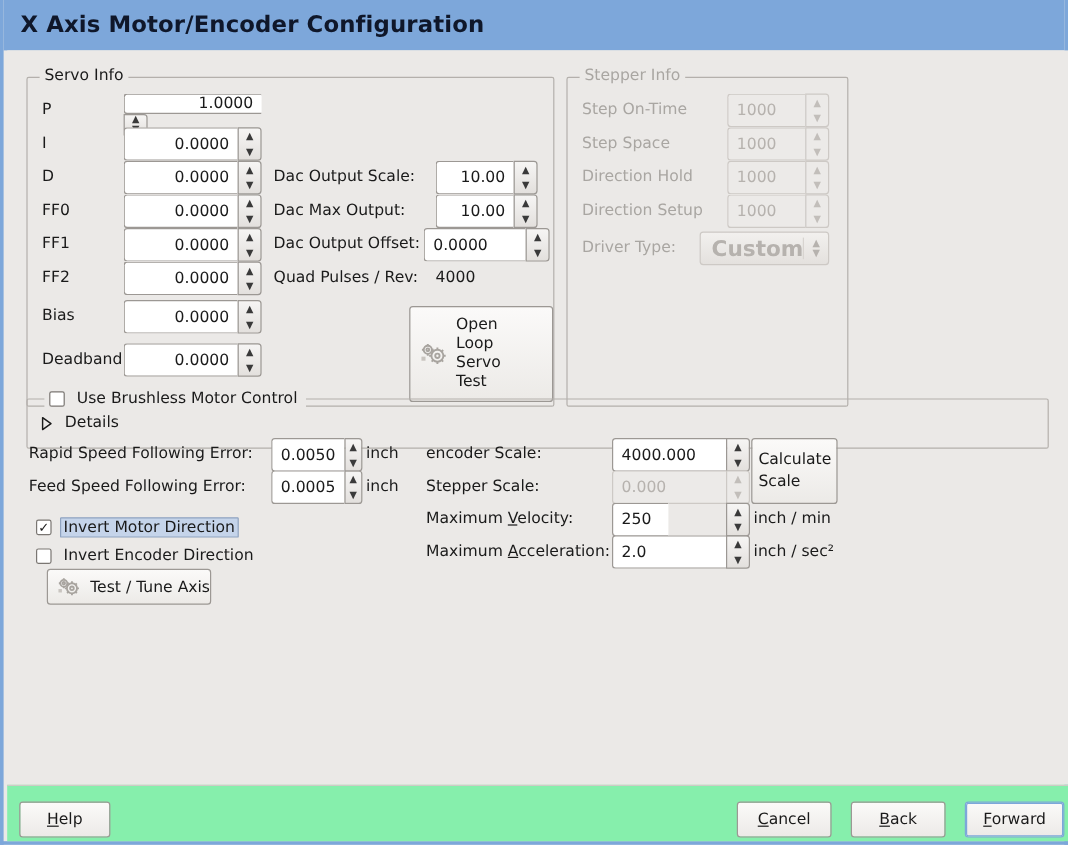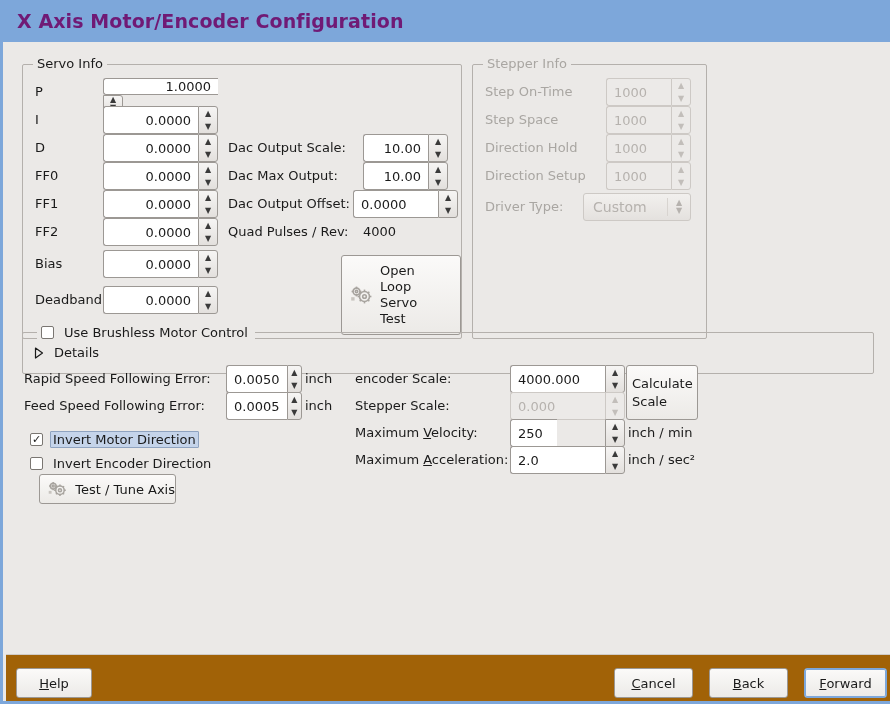--- a/index.html
+++ b/index.html
@@ -18,21 +18,21 @@
     border-right:3px solid #7da7da;
     border-bottom:3px solid #7da7da;
     background:#ebe9e7;
   }
   .titlebar{
     height:42px;background:#7da7da;
     display:flex;align-items:center;
     padding-left:14px;box-sizing:border-box;
   }
   .titlebar .title{
-    color:#701a75;font-size:19px;font-weight:bold;
+    color:#0f172a;font-size:19px;font-weight:bold;
     letter-spacing:.1px;
   }
   .content{
     position:absolute;left:3px;top:42px;width:884px;height:612px;
     background:#ebe9e7;box-sizing:border-box;
   }
   
   .frame{
     position:absolute;border:1px solid #b4b0ac;border-radius:2px;
     box-sizing:border-box;
@@ -71,21 +71,21 @@
   .spin.dis .entry{background:#eceae8;border-color:#cdc9c5;color:#b6b2ae;}
   .spin.dis .btns{background:#eceae8;border-color:#cdc9c5;}
   .spin.dis .btns .ar{color:#c2bebA;}
   
   .combo{
     position:absolute;height:28px;box-sizing:border-box;
     background:linear-gradient(#f2f0ee,#e4e1de);
     border:1px solid #cdc9c5;border-radius:3px;
     display:flex;align-items:center;
   }
-  .combo .val{flex:1;padding-left:9px;font-size:14px;color:#b6b2ae;}
+  .combo .val{flex:1;padding-left:9px;font-size:18px;color:#b6b2ae;font-weight:bold;}
   .combo .sep{width:1px;align-self:stretch;background:#d8d4d0;margin:4px 0;}
   .combo .arrows{width:22px;display:flex;flex-direction:column;align-items:center;justify-content:center;color:#b6b2ae;font-size:8px;line-height:8px;}
   
   .btn{
     position:absolute;box-sizing:border-box;
     background:linear-gradient(#fbfaf9,#eceae7);
     border:1px solid #9c9894;border-radius:3px;
     display:flex;align-items:center;justify-content:center;
     font-size:13px;color:#1a1a1a;cursor:default;
   }
@@ -107,21 +107,21 @@
     background:#c5d4ea;border:1px solid #8fa3c0;padding:0 2px;border-radius:1px;
   }
   
   .expander{position:absolute;display:flex;align-items:center;}
   .expander .extext{margin-left:9px;font-size:13px;text-align:right;}
   
   .gears{display:block;}
   
   .bottombar{
     position:absolute;left:3px;top:654px;width:884px;height:47px;
-    background:#a16207;
+    background:#86efac;
   }
   .divider{
     position:absolute;left:0;top:0;width:884px;height:1px;background:#cfcbc7;
   }
 </style>
 </head>
 <body>
 
 <div class="window">
 

